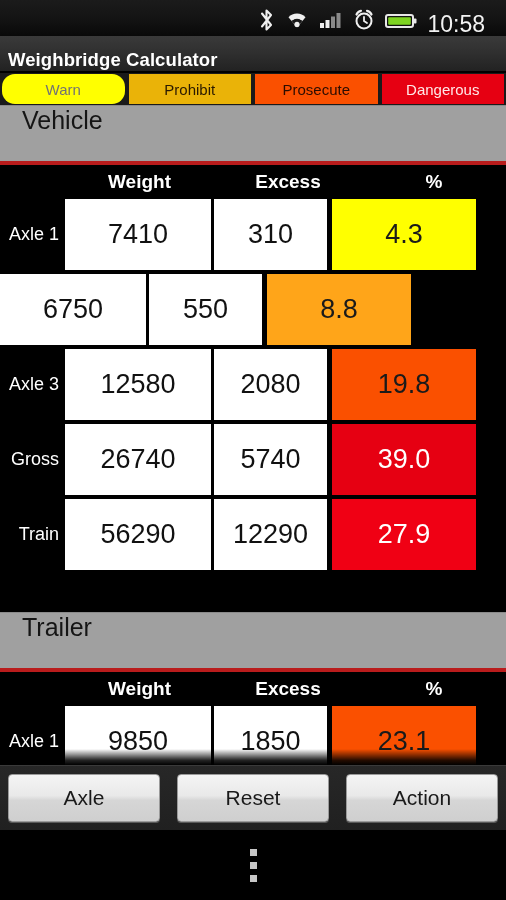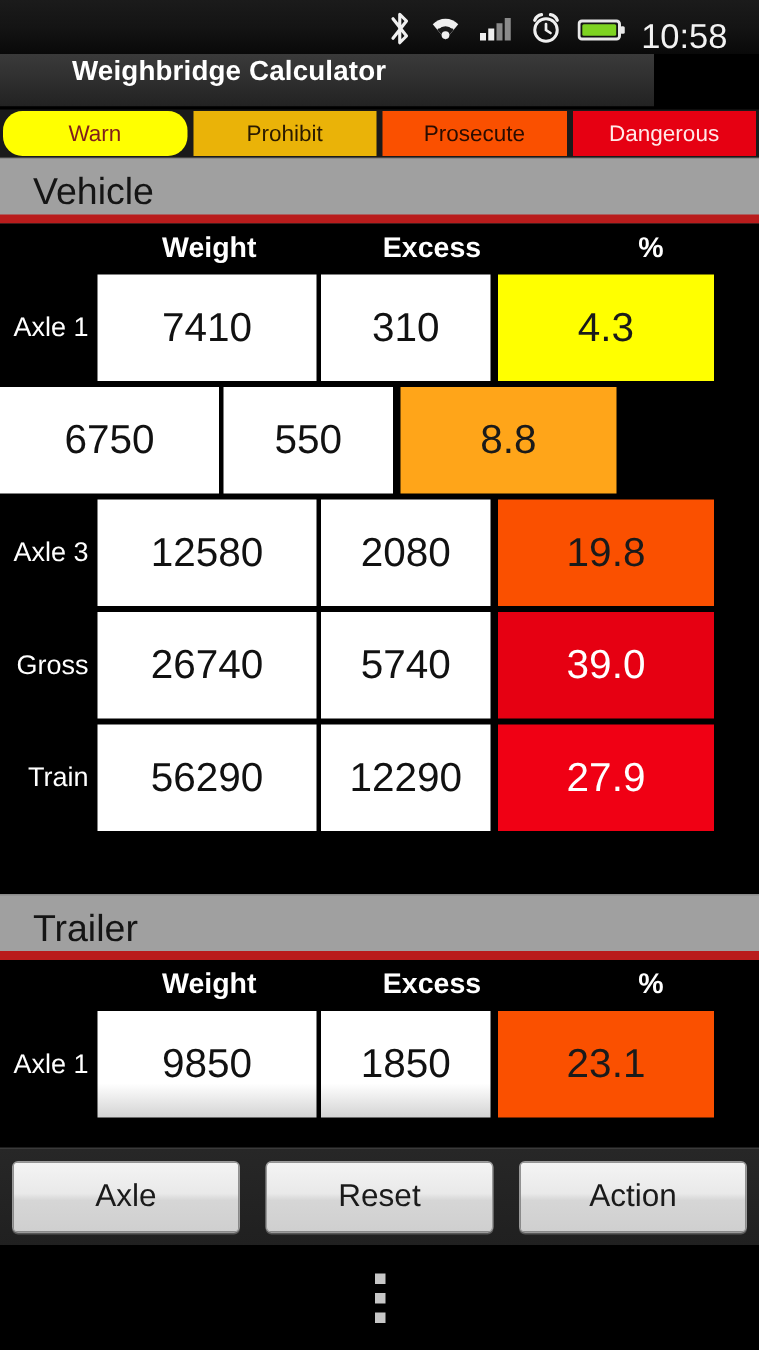--- a/index.html
+++ b/index.html
@@ -21,57 +21,57 @@
   }
   .sb-icons { display: flex; align-items: center; gap: 9px; }
   .sb-clock {
     color: #f2f2f2; font-size: 23px; font-weight: normal;
     letter-spacing: 0px; margin-left: 10px; line-height: 1;
   }
   .icn { display: block; }
 
   
   .titlebar {
-    position: absolute; left: 0; top: 36px; width: 436px; height: 36px;
+    position: absolute; left: 0; top: 36px; width: 506px; height: 36px;
     background: linear-gradient(to bottom, #3a3a3a 0%, #303030 45%, #222 100%);
     border-bottom: 1px solid #000;
-    display: flex; align-items: flex-start; padding-left: 40px;
+    display: flex; align-items: flex-end;
   }
   .titlebar .title {
     color: #fff; font-size: 18.5px; font-weight: bold;
     padding-left: 8px; letter-spacing: 0.1px;
   }
 
   
   .legend {
     position: absolute; left: 0; top: 73px; width: 506px; height: 32px;
     background: #1a1a1a;
     display: flex; align-items: stretch;
   }
   .legend-seg {
     flex: 1 1 0; margin: 1px 2px; display: flex;
     align-items: center; justify-content: center;
     font-size: 15px; line-height: 1;
   }
-  .legend-seg.l-warn      { color: #7f1d1d; border-radius: 13px; }
+  .legend-seg.l-warn      { color: #737373; border-radius: 13px; }
   .legend-seg.l-prohibit  { color: #2a1a00; }
   .legend-seg.l-prosecute { color: #2a0c00; }
   .legend-seg.l-dangerous { color: #ffe8e8; }
 
   
   .body-area {
     position: absolute; left: 0; top: 105px; width: 506px; height: 660px;
     background: #000; overflow: hidden;
   }
 
   
   .sec-header {
-    height: 44px; background: #a0a0a0;
-    border-top: 1px solid #8a8a8a; border-bottom: 6px solid #b91c1c;
-    display: flex; align-items: flex-end;
+    height: 60px; background: #a0a0a0;
+    border-top: 1px solid #8a8a8a; border-bottom: 4px solid #b91c1c;
+    display: flex; align-items: flex-start;
   }
   .sec-header .sec-title {
     color: #151515; font-size: 25px; padding-left: 22px; font-weight: normal;
   }
 
   
   .col-head { height: 34px; display: flex; align-items: center; background: #000; }
   .col-head .lbl-col { width: 65px; }
   .col-head .ch {
     color: #fff; font-size: 19px; text-align: center; font-weight: bold;

